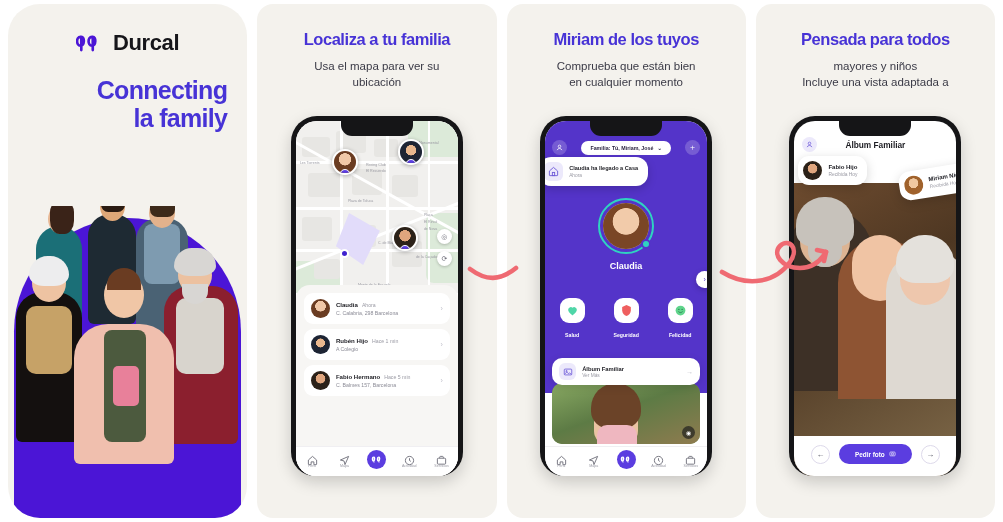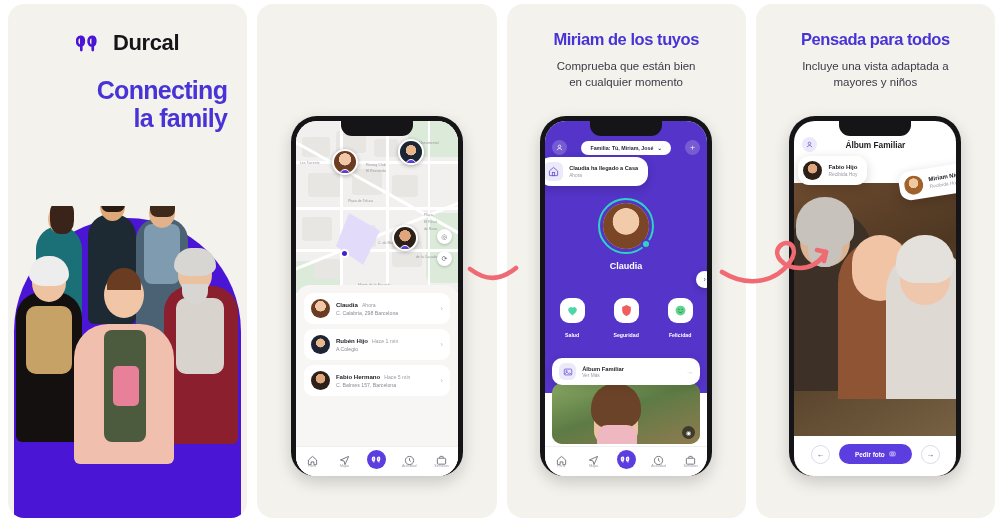--- a/index.html
+++ b/index.html
@@ -19,21 +19,21 @@
   }
   .panel{
     position:relative;
     flex:1 1 0;
     background:#f4f2ed;
     border-radius:16px;
     overflow:hidden;
   }
 
   
-  .p1{ display:flex; flex-direction:column; align-items:center; }
+  .p1{ display:flex; flex-direction:column; align-items:center;border-radius:32px; }
   .brand{
     display:flex; align-items:center; gap:7px;
     margin-top:26px;
   }
   .brand-mark{ width:30px; height:18px; position:relative; }
   .brand-name{
     font-size:22px; font-weight:bold; color:#16161a; letter-spacing:-0.4px;
   }
   .p1-head{
     margin-top:20px;
@@ -371,20 +371,27 @@
         <div class="body" style="left:96px;top:124px;width:42px;height:112px;background:#4c5a3e;border-radius:8px;"></div>
         <div class="head" style="left:96px;top:66px;width:40px;height:46px;background:#f0c6a6;"></div>
         <div class="body" style="left:84px;top:58px;width:64px;height:92px;background:#6a3c22;border-radius:32px 32px 30% 30%;z-index:-1;"></div>
         <div class="body" style="left:99px;top:62px;width:34px;height:22px;background:#6a3c22;border-radius:18px 18px 0 0;"></div>
         <div class="body" style="left:105px;top:160px;width:26px;height:40px;background:#e8809a;border-radius:5px;"></div>
       </div>
     </div>
   </div>
 
   <div class="panel p2">
+    <div class="ph">
+      <div class="ph-title">Localiza a tu familia</div>
+      <div class="ph-sub">
+        <div>Usa el mapa para ver su</div>
+        <div>ubicación</div>
+      </div>
+    </div>
 
     <div class="phone">
       <div class="screen">
         <div class="notch"></div>
 
         <div class="map">
           <div class="mgreen" style="left:112px;top:-4px;width:70px;height:40px;"></div>
           <div class="mgreen" style="left:130px;top:92px;width:60px;height:70px;"></div>
           <div class="mgreen" style="left:-6px;top:140px;width:50px;height:40px;"></div>
           <div class="mblock" style="left:6px;top:16px;width:28px;height:20px;"></div>
@@ -680,22 +687,22 @@
           </div>
         </div>
       </div>
     </div>
   </div>
 
   <div class="panel p4">
     <div class="ph">
       <div class="ph-title">Pensada para todos</div>
       <div class="ph-sub">
+        <div>mayores y niños</div>
         <div>Incluye una vista adaptada a</div>
-        <div>mayores y niños</div>
       </div>
     </div>
 
     <div class="phone">
       <div class="screen">
         <div class="notch"></div>
 
         <div class="p4-top">
           <span class="circ-ic" style="background:#ece9fb;">
             <svg viewBox="0 0 24 24" width="9" height="9" fill="none" stroke="#6f5bd8" stroke-width="2">

